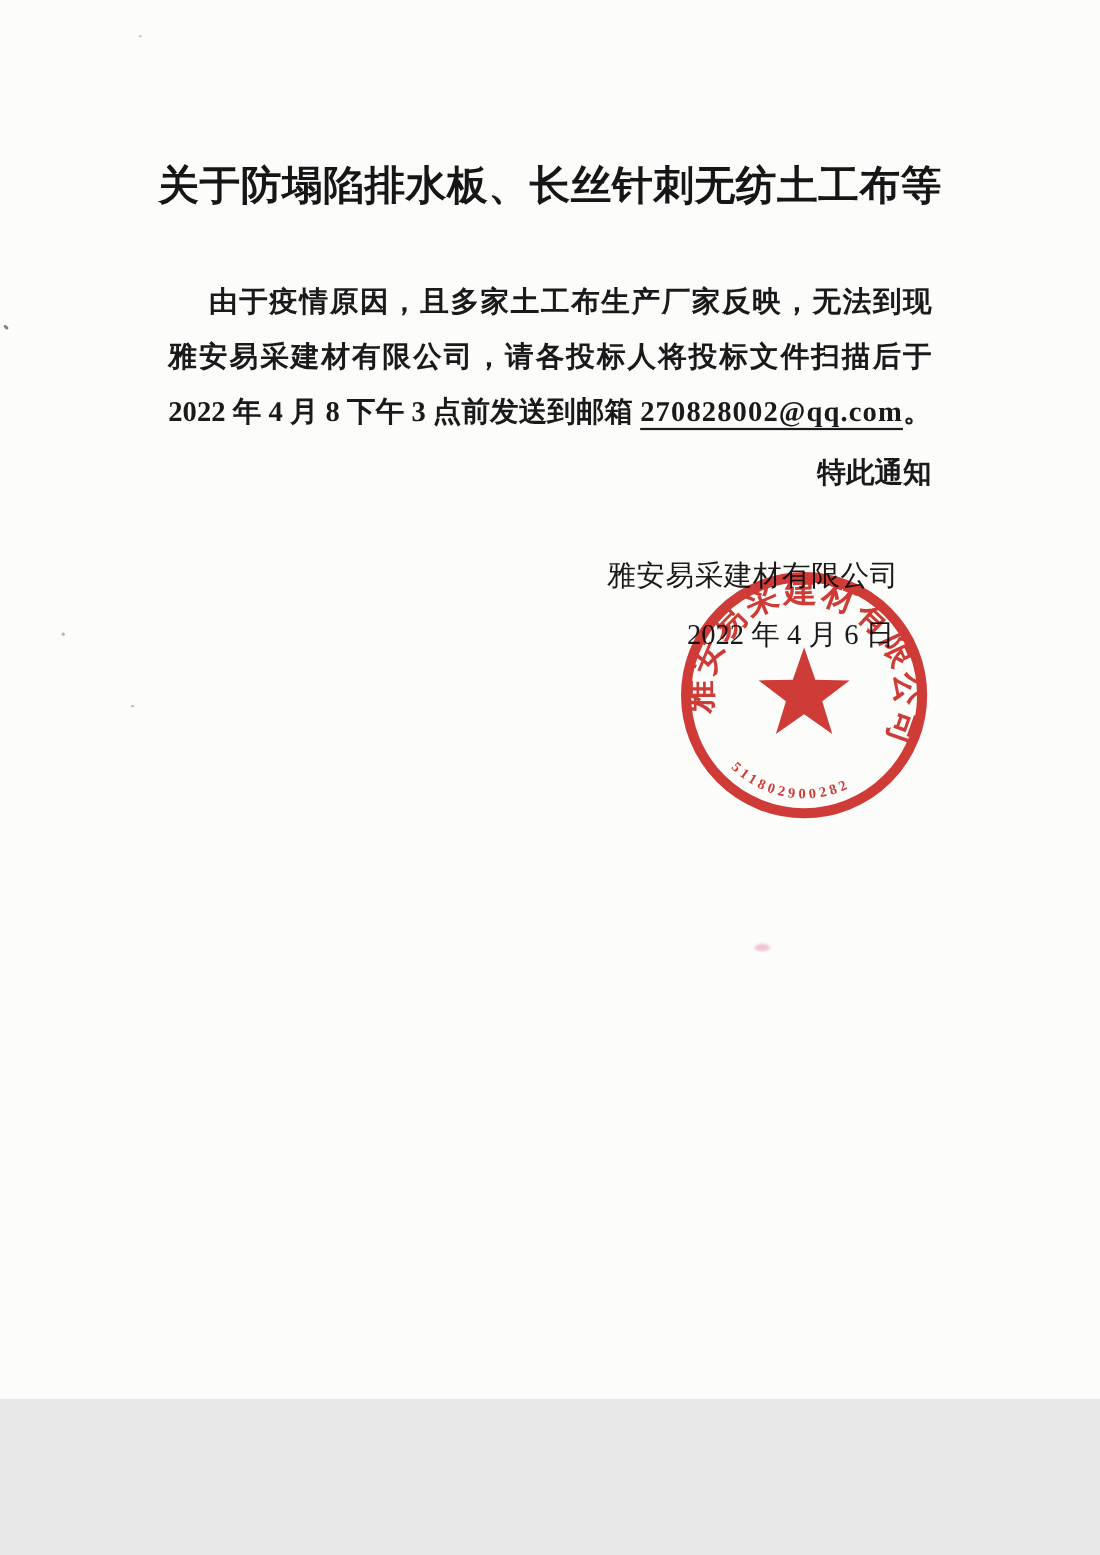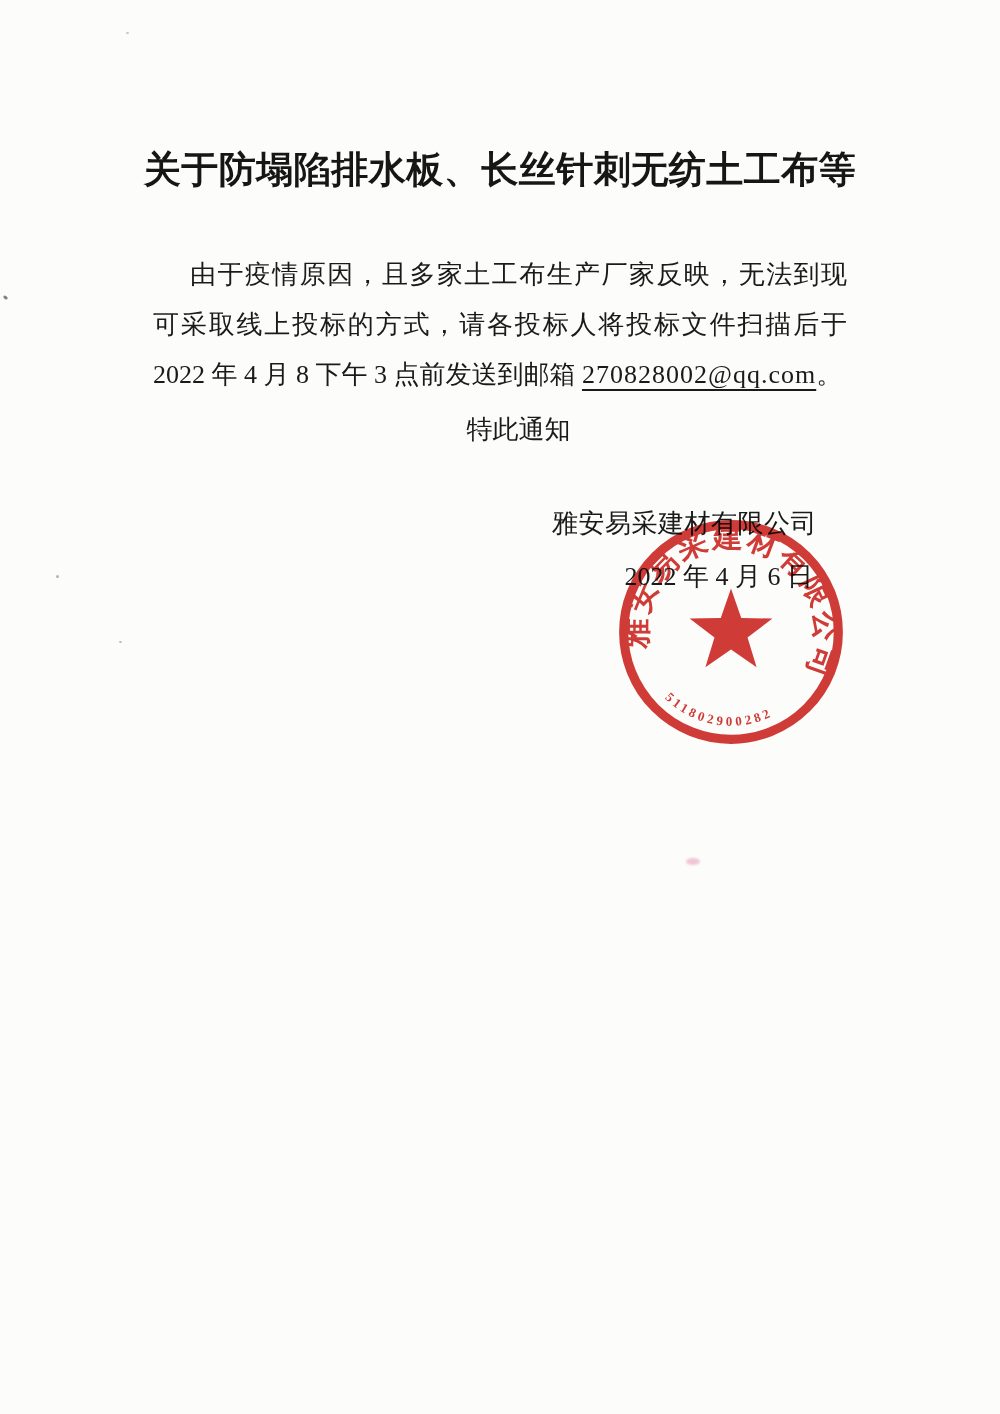--- a/index.html
+++ b/index.html
@@ -1,21 +1,21 @@
 <!DOCTYPE html>
 <html style="--stamp-red: #cf2d28; --paper: #fcfcfa;"><head>
 <meta charset="utf-8">
 <style>
   :root { --stamp-red: #cf2d28; --ink: #161616; --paper: #fcfcfa; }
   * { box-sizing: border-box; }
   html, body { margin: 0; padding: 0; background: #e8e8e8; }
   .page {
     position: relative;
     width: 1000px;
-    height: 1414px;
+    height: 1272px;
     margin: 0 auto;
     background: var(--paper);
     overflow: hidden;
     color: var(--ink);
     font-family: "Liberation Serif", "DejaVu Serif", serif;
   }
   
   .title {
     margin: 0;
     padding-top: 146px;
@@ -27,25 +27,26 @@
   }
   .title-line { display: block; }
 
   
   .doc-body {
     width: 694px;
     margin: 56px 0 0 153px;
     font-size: 26px;
     line-height: 50px;
     color: #1a1a1a;
+    font-weight: bold;
   }
   .bline { height: 50px; }
   .just { text-align: justify; text-align-last: justify; }
   .indent { text-indent: 37px; }
-  .closing { margin-top: 5px; text-align: center; }
+  .closing { margin-top: 5px; text-align: right; }
   .email {
     text-decoration: underline;
     text-underline-offset: 6px;
     letter-spacing: 1px;
   }
 
   
   .signature {
     margin-top: 42px;
     font-size: 26px;
@@ -91,21 +92,21 @@
 <body>
 
 <div class="page">
 
   <h1 class="title">
     <span class="title-line">关于防塌陷排水板、长丝针刺无纺土工布等</span>
   </h1>
 
   <div class="doc-body">
     <div class="bline just indent">由于疫情原因，且多家土工布生产厂家反映，无法到现</div>
-    <div class="bline just">可采取线上投标的方式，请各投标人将投标文件扫描后于</div>
+    <div class="bline just">雅安易采建材有限公司，请各投标人将投标文件扫描后于</div>
     <div class="bline"><span>2022 年 4 月 8 下午 3 点前发送到邮箱 </span><span class="email">270828002@qq.com</span><span>。</span></div>
     <div class="bline indent closing">特此通知</div>
   </div>
 
   <div class="signature">
     <div class="sig-company">雅安易采建材有限公司</div>
     <div class="sig-date">2022 年 4 月 6 日</div>
   </div>
 
   <div class="stamp">

